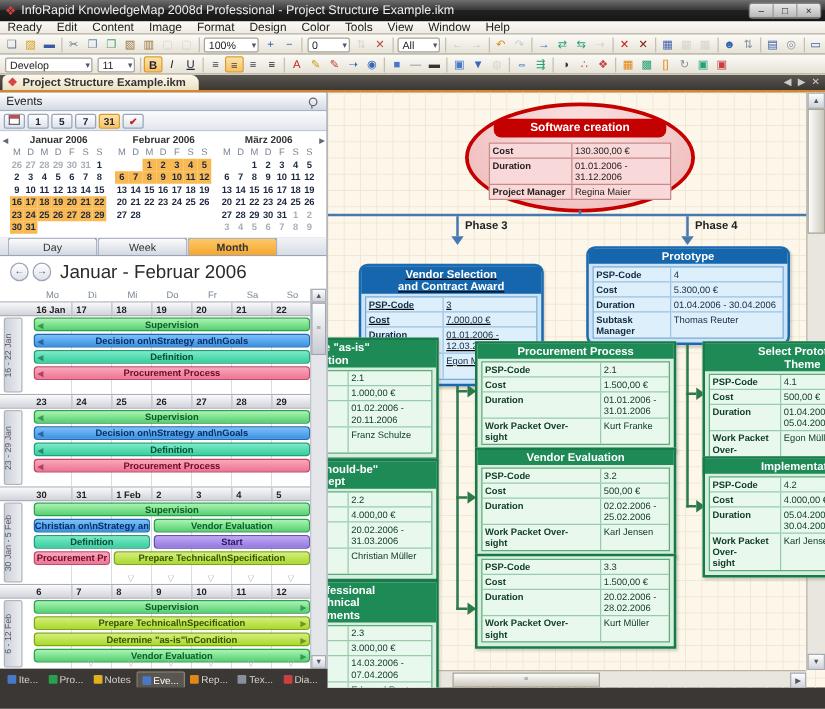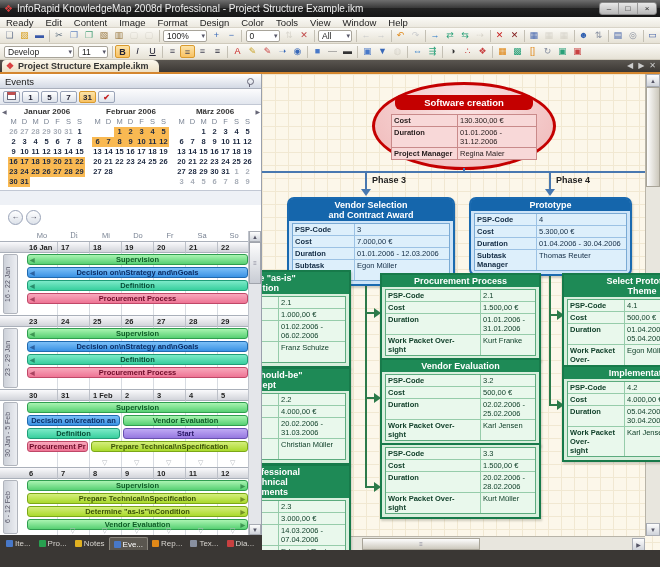--- a/index.html
+++ b/index.html
@@ -332,21 +332,21 @@
       <div class="line g" style="left: 103px; top: 323px; width: 9px; height: 2px;"></div>
       <div class="ar-right" style="left: 112px; top: 319px;"></div>
       <div class="line g" style="left: 103px; top: 412px; width: 9px; height: 2px;"></div>
       <div class="ar-right" style="left: 112px; top: 408px;"></div>
       <div class="line g" style="left: 287px; top: 240px; width: 8px; height: 2px;"></div>
       <div class="ar-right" style="left: 295px; top: 236px;"></div>
       <div class="line g" style="left: 287px; top: 330px; width: 8px; height: 2px;"></div>
       <div class="ar-right" style="left: 295px; top: 326px;"></div>
       <div class="phlabel" style="left: 110px; top: 101px;">Phase 3</div>
       <div class="phlabel" style="left: 294px; top: 101px;">Phase 4</div>
-      <div class="node blue" style="left: 25px; top: 123px; width: 168px;">
+      <div class="node blue" style="left: 25px; top: 137px; width: 148px; text-decoration: underline;">
         <div class="ntitle">Vendor Selection
 and Contract Award</div>
         <div class="ntable">
           <div class="nrow">
             <div class="nlbl" style="width: 62px;">PSP-Code</div>
             <div class="nval">3</div>
           </div>
           <div class="nrow">
             <div class="nlbl" style="width: 62px;">Cost</div>
             <div class="nval">7.000,00 €</div>
@@ -390,21 +390,21 @@
             <div class="nlbl" style="width: 108px;">PSP-Code</div>
             <div class="nval">2.1</div>
           </div>
           <div class="nrow">
             <div class="nlbl" style="width: 108px;">Cost</div>
             <div class="nval">1.000,00 €</div>
           </div>
           <div class="nrow">
             <div class="nlbl" style="width: 108px;">Duration</div>
             <div class="nval">01.02.2006 -
-06.02.2006</div>
+20.11.2006</div>
           </div>
           <div class="nrow">
             <div class="nlbl" style="width: 108px;">Work Packet Over-
 sight</div>
             <div class="nval">Franz Schulze</div>
           </div>
         </div>
       </div>
       <div class="node green" style="left: -97px; top: 293px; width: 186px;">
         <div class="ntitle">Develop "should-be"
@@ -780,23 +780,29 @@
             <div class="mday o">5</div>
             <div class="mday o">6</div>
             <div class="mday o">7</div>
             <div class="mday o">8</div>
             <div class="mday o">9</div>
           </div>
         </div>
         <div class="calarrow" style="left: 2px;">◀</div>
         <div class="calarrow" style="right: 2px;">▶</div>
       </div>
+    <div class="vtabs" id="vtabs">
+        <div class="vtab">Day</div>
+        <div class="vtab">Week</div>
+        <div class="vtab on">Month</div>
+      </div>
     <div class="rangehead">
       <div class="navcirc" id="navprev" style="left:8px">←</div>
       <div class="navcirc" id="navnext" style="left:26px">→</div>
+      <div class="rangetitle">Januar - Februar 2006</div>
     </div>
     <div class="dowrow" id="dowrow">
         <div class="dowc" style="left: 26px;">Mo</div>
         <div class="dowc" style="left: 58px; font-family: Liberation Serif, serif;">Di</div>
         <div class="dowc" style="left: 90px;">Mi</div>
         <div class="dowc" style="left: 122px;">Do</div>
         <div class="dowc" style="left: 154px;">Fr</div>
         <div class="dowc" style="left: 186px;">Sa</div>
         <div class="dowc" style="left: 218px;">So</div>
       </div>
@@ -870,21 +876,21 @@
             <div class="wkdate" style="left: 154px;">3</div>
             <div class="wkdate" style="left: 186px;">4</div>
             <div class="wkdate" style="left: 218px;">5</div>
           </div>
           <div class="sidelabel">30 Jan - 5 Feb</div>
           <div class="wkgrid">
             <div class="bar green" style="top: 1px; left: 1px; width: 221px;">
               <span>Supervision</span>
             </div>
             <div class="bar blue" style="top: 14px; left: 1px; width: 93px;">
-              <span>Decision on\creation an</span>
+              <span>Christian on\nStrategy an</span>
             </div>
             <div class="bar green" style="top: 14px; left: 97px; width: 125px;">
               <span>Vendor Evaluation</span>
             </div>
             <div class="bar teal" style="top: 27px; left: 1px; width: 93px;">
               <span>Definition</span>
             </div>
             <div class="bar purple" style="top: 27px; left: 97px; width: 125px;">
               <span>Start</span>
             </div>

